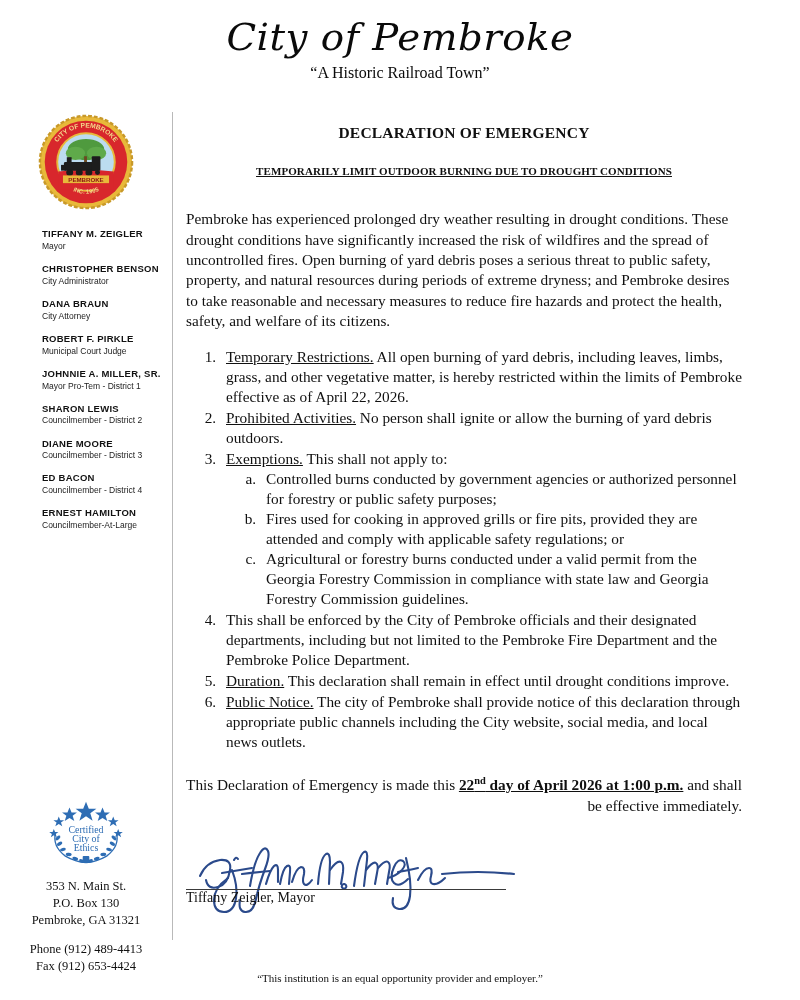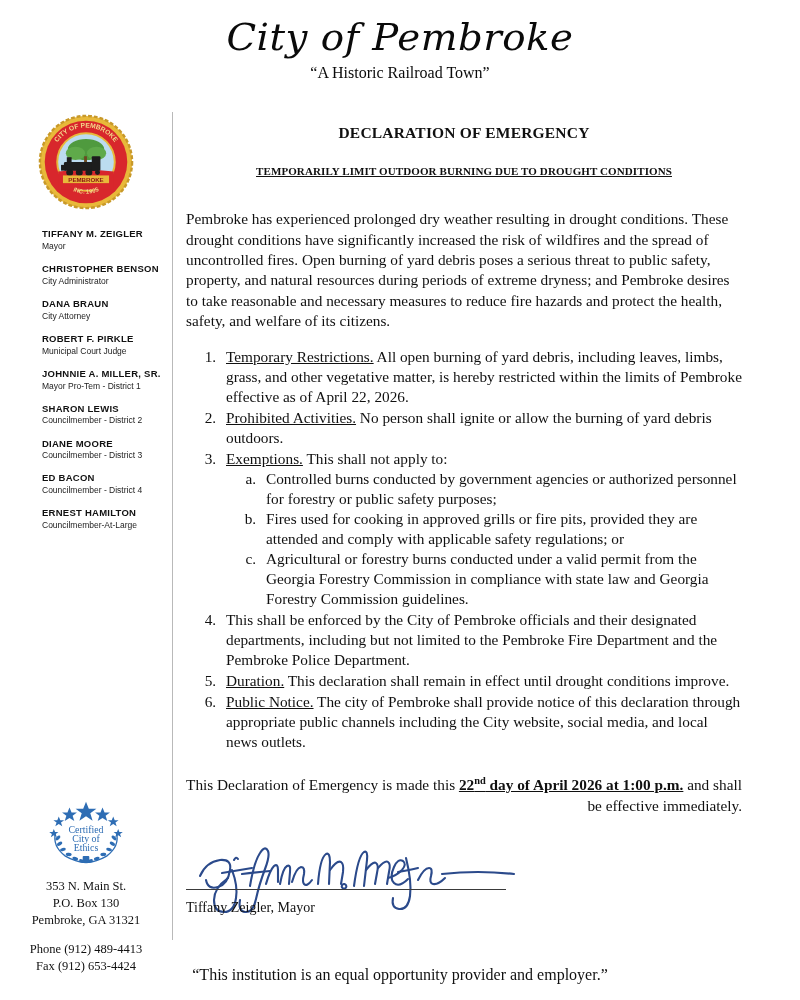--- a/index.html
+++ b/index.html
@@ -169,32 +169,32 @@
     position: absolute;
     left: 0;
     top: 43px;
     width: 320px;
     height: 1px;
     background: #3a3a3a;
   }
   .sig-name {
     position: absolute;
     left: 0;
-    top: 54px;
+    top: 44px;
     font-size: 14px;
     color: #111;
   }
 
   
   .footer {
     position: absolute;
     left: 0; right: 0;
     bottom: 16px;
     text-align: center;
-    font-size: 16px;
+    font-size: 11px;
     color: #111;
   }
 </style>
 </head>
 <body>
 
 <div class="masthead">
   <div class="city-name">City of Pembroke</div>
   <div class="city-tagline">“A Historic Railroad Town”</div>
 </div>

